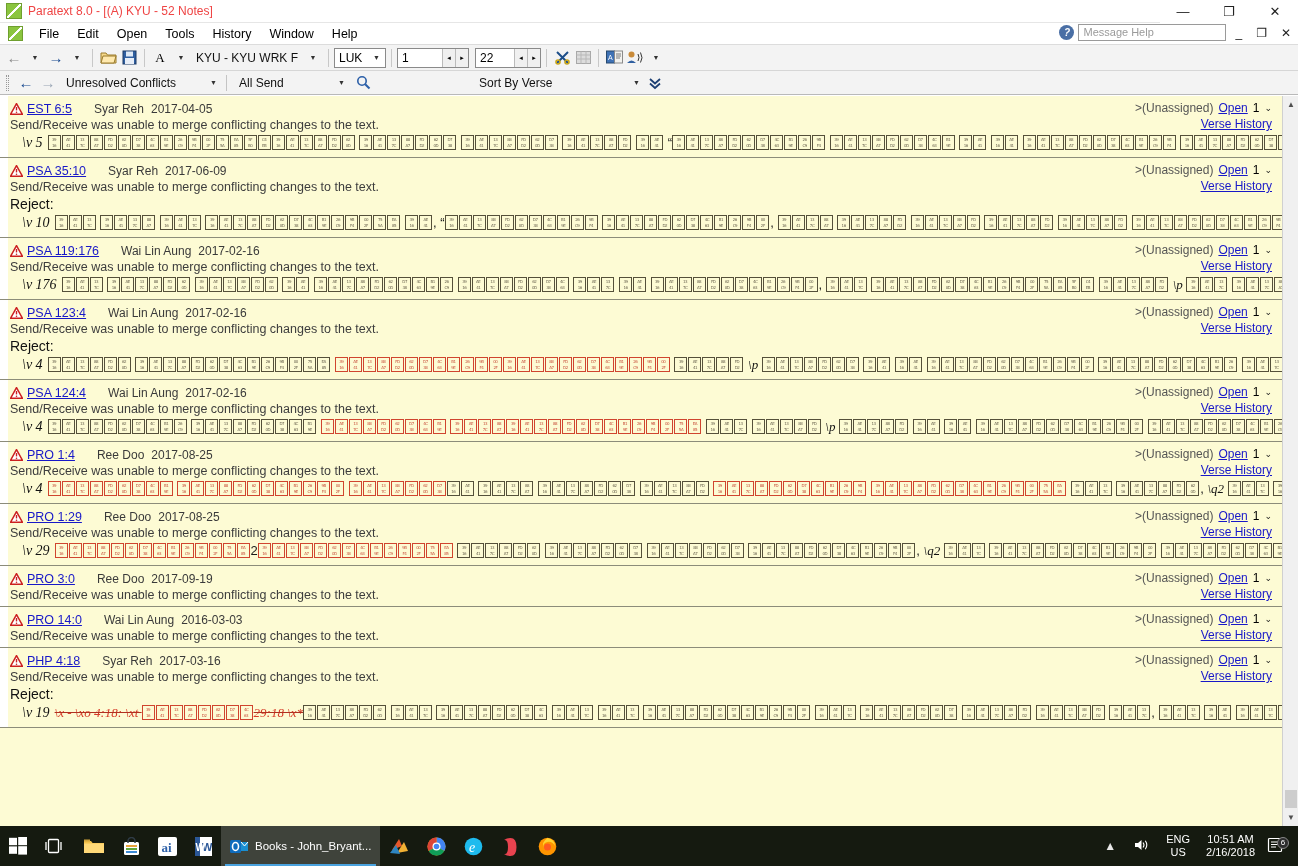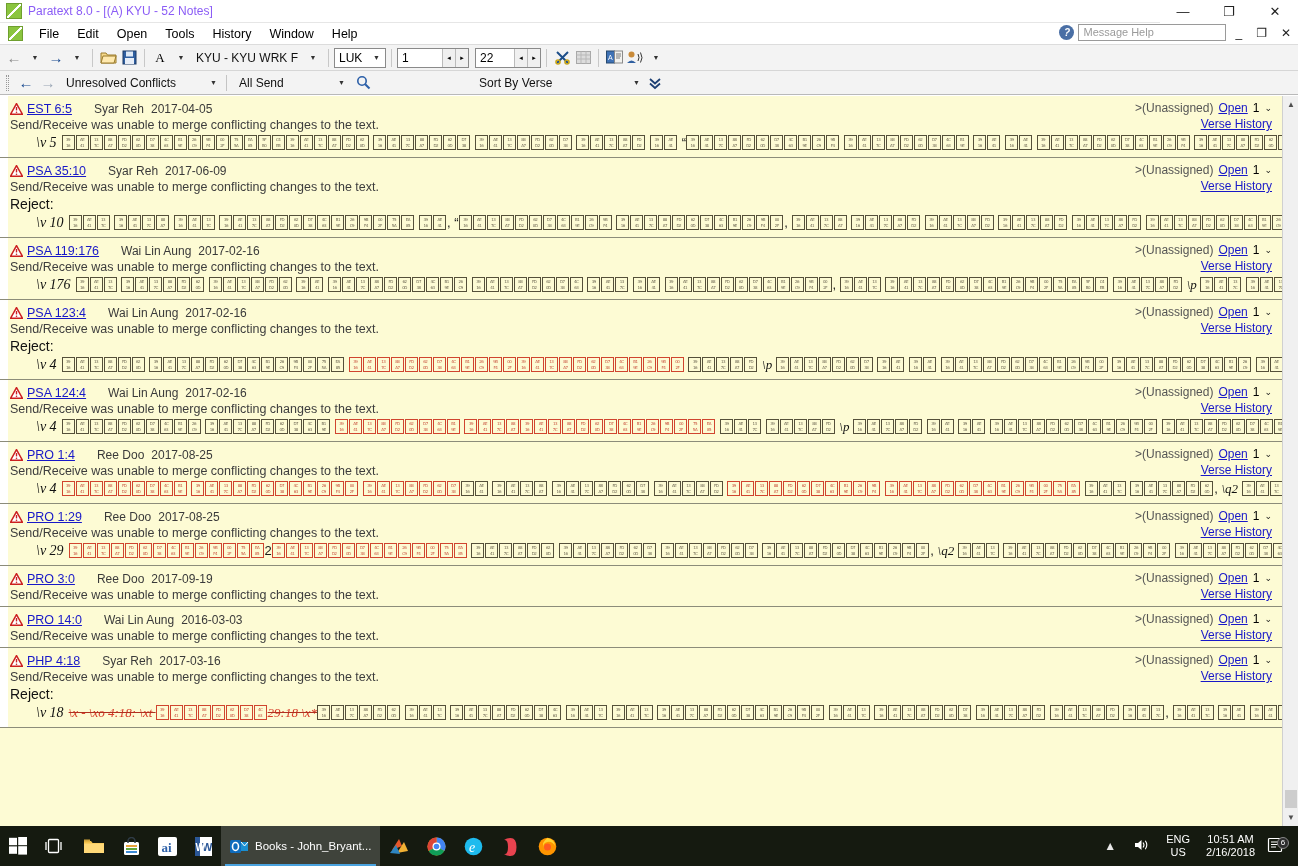--- a/index.html
+++ b/index.html
@@ -16,21 +16,21 @@
     height: 23px; background: #ffffff;
     display: flex; align-items: center;
     border-bottom: 1px solid #e6e6e6;
     position: relative;
   }
   .tb-icon {
     width: 16px; height: 16px; margin-left: 6px; margin-right: 6px;
     background: linear-gradient(135deg,#8bc53f 0%, #8bc53f 45%, #ffffff 46%, #ffffff 54%, #8bc53f 55%);
     border: 1px solid #6f9f2f;
   }
-  .tb-title { font-size: 12px; color: #8b5cf6; }
+  .tb-title { font-size: 12px; color: #ef4444; }
   .tb-btns { position: absolute; right: 0; top: 0; height: 23px; display: flex; }
   .tb-btn {
     width: 46px; height: 23px; display: flex; align-items: center; justify-content: center;
     font-size: 13px; color: #222; background: #fff;
   }
 
   
   .menubar {
     height: 22px; background: #ffffff; display: flex; align-items: center;
     position: relative; border-bottom: 1px solid #dcdcdc;
@@ -128,21 +128,21 @@
   .open-link { font-size: 12px; color: #1818c8; text-decoration: underline; cursor: pointer; }
   .open-count { font-size: 12px; color: #000; }
   .mini-caret { font-size: 9px; color: #222; }
   .vhist {
     font-size: 12px; color: #1818c8; text-decoration: underline; cursor: pointer;
     display: block; text-align: right; margin-top: 1px;
   }
   .note-msg { font-size: 12.5px; color: #3d3d3d; margin-top: 1px; }
   .reject-label { font-size: 14px; color: #111; font-weight: normal; margin-top: 2px; }
   .verse-line {
-    font-size: 13px; color: #111; margin-top: 1px; margin-left: 26px;
+    font-size: 13px; color: #111; margin-top: 1px; margin-left: 12px;
     white-space: nowrap; overflow: hidden; line-height: 20px;
   }
   .vnum { font-family: "Liberation Serif", serif; font-size: 14px; font-style: italic; color: #111; padding-right: 5px; }
   .tofu { letter-spacing: 0px; font-family: "DejaVu Sans", sans-serif; }
   .seg-normal { color: #1a1a1a; }
   .seg-del { color: #d63b28; text-decoration: line-through; text-decoration-color: #b03020; }
   .seg-ins { color: #d63b28; text-decoration: underline; text-decoration-color: #8b5a2b; }
   .mark { font-family: "Liberation Serif", serif; font-style: italic; font-size: 13px; }
 
   
@@ -1223,21 +1223,21 @@
                 <span class="unassigned">&gt;(Unassigned)</span>
                 <span class="open-link">Open</span>
                 <span class="open-count">1</span>
                 <span class="mini-caret">⌄</span>
               </div>
               <span class="vhist">Verse History</span>
             </div>
           </div>
           <div class="note-msg">Send/Receive was unable to merge conflicting changes to the text.</div>
           <div class="reject-label">Reject:</div>
-          <div class="verse-line"><span class="vnum">\v 18</span><span class="seg-del mark">\x - \xo 4:18: \xt </span><span class="seg-del tofu"><span class="tofubox red"><i style="white-space: pre;">39
+          <div class="verse-line"><span class="vnum">\v 19</span><span class="seg-del mark">\x - \xo 4:18: \xt </span><span class="seg-del tofu"><span class="tofubox red"><i style="white-space: pre;">39
 16</i></span><span class="tofubox red"><i style="white-space: pre;">AE
 41</i></span><span class="tofubox red"><i style="white-space: pre;">13
 7C</i></span><span class="tofubox red"><i style="white-space: pre;">88
 A7</i></span><span class="tofubox red"><i style="white-space: pre;">FD
 D2</i></span><span class="tofubox red"><i style="white-space: pre;">62
 0D</i></span><span class="tofubox red"><i style="white-space: pre;">D7
 38</i></span><span class="tofubox red"><i style="white-space: pre;">4C
 63</i></span></span><span class="seg-del mark">29:18 \x*</span><span class="seg-normal tofu"><span class="tofubox"><i style="white-space: pre;">39
 16</i></span><span class="tofubox"><i style="white-space: pre;">AE
 41</i></span><span class="tofubox"><i style="white-space: pre;">13

